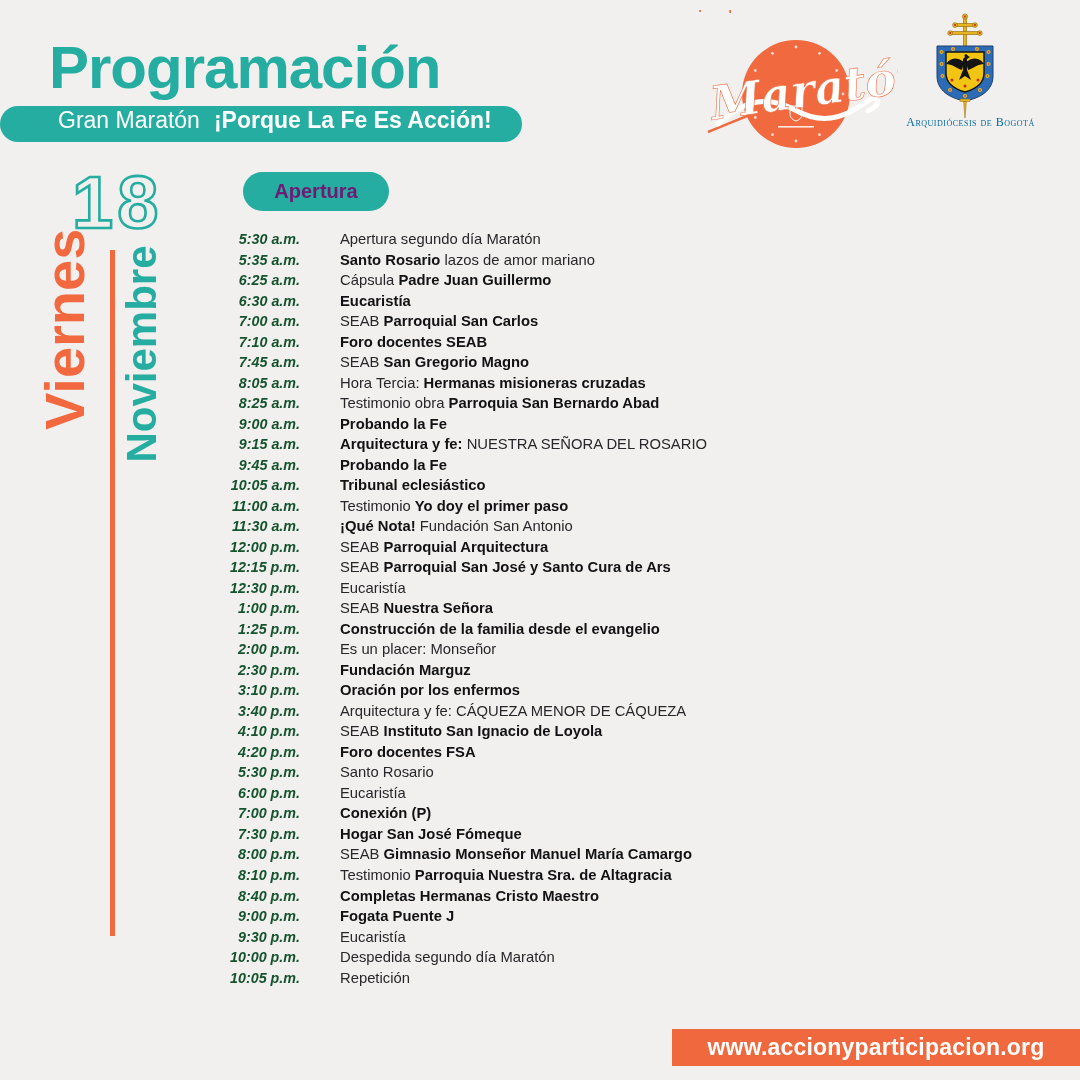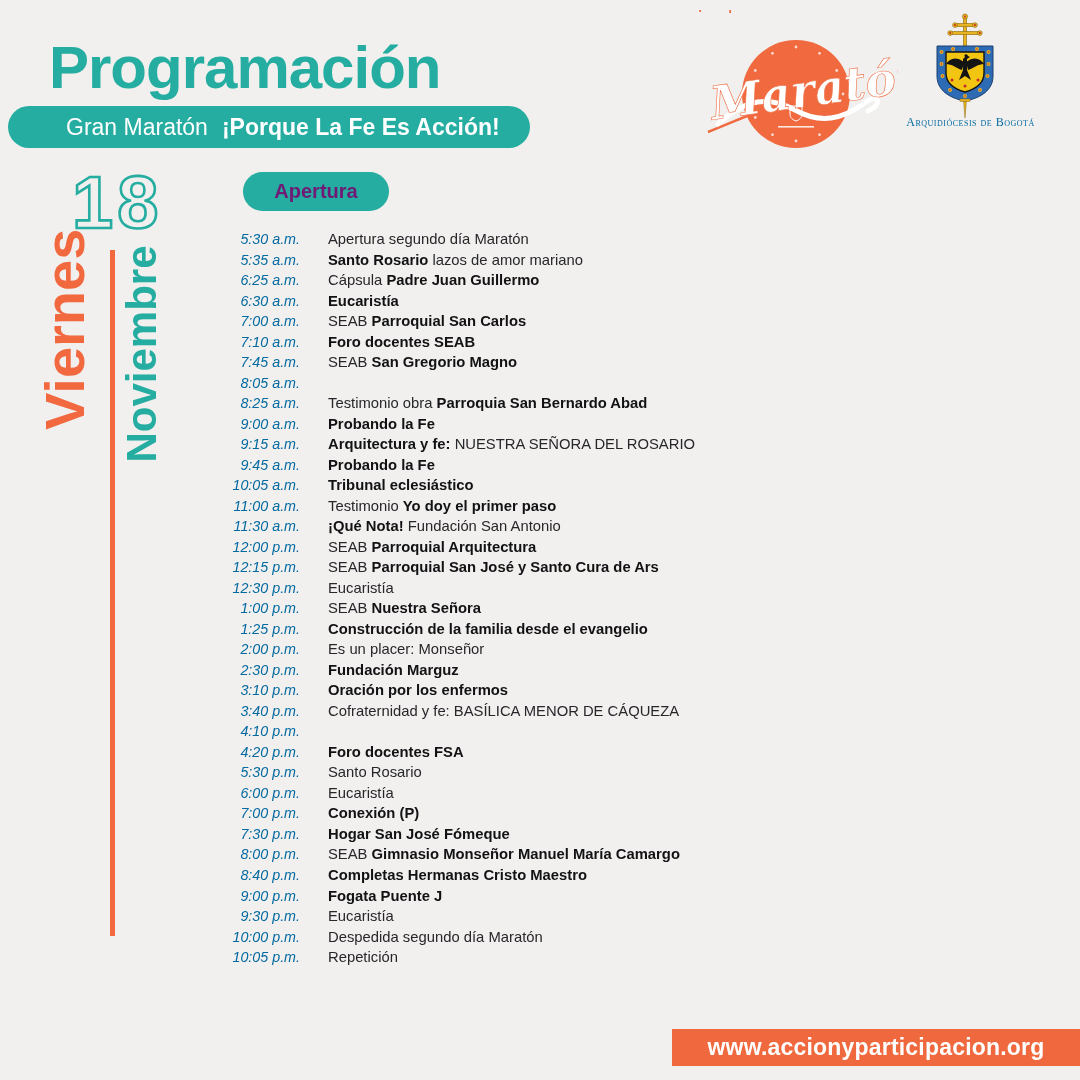--- a/index.html
+++ b/index.html
@@ -1,21 +1,21 @@
 <!DOCTYPE html>
 <html><head>
 <meta charset="utf-8">
 <style>
   html,body{margin:0;padding:0;}
   body{background:#e9e8e6;font-family:"Liberation Sans",sans-serif;}
   #canvas{position:relative;width:1080px;height:1080px;background:#f1f0ee;overflow:hidden;}
 
   
   .page-title{position:absolute;left:26px;top:38px;font-size:60px;font-weight:800;letter-spacing:-1px;color:#24ada0;line-height:1;margin-left:23px;}
-  .badge-pill{position:absolute;left:0;top:106px;height:42px;border-radius:21px;background:#24ada0;display:inline-flex;align-items:center;padding:0 30px 0 58px;white-space:nowrap;margin-left:8px;}
+  .badge-pill{position:absolute;left:0;top:106px;height:28px;border-radius:21px;background:#24ada0;display:inline-flex;align-items:center;padding:0 30px 8px 58px;white-space:nowrap;}
   .badge-pill .reg{color:#fff;font-size:23px;font-weight:400;margin-right:14px;}
   .badge-pill .bld{color:#fff;font-size:23px;font-weight:800;}
 
   
   .maraton-logo{position:absolute;left:698px;top:10px;}
   .crest-logo{position:absolute;left:925px;top:12px;}
   .crest-caption{position:absolute;left:888px;top:115px;width:165px;text-align:center;
     font-family:"Liberation Serif",serif;font-variant:small-caps;font-size:12px;letter-spacing:.5px;color:#0369a1;}
 
   
@@ -26,22 +26,22 @@
     font-size:42px;font-weight:800;color:#24ada0;text-align:center;line-height:50px;}
   .v-divider{position:absolute;left:110px;top:250px;width:5px;height:686px;background:#f2683f;}
 
   
   .section-pill{position:absolute;left:243px;top:172px;width:146px;height:39px;border-radius:20px;background:#24ada0;
     color:#701a75;font-size:20px;font-weight:800;display:flex;align-items:center;justify-content:center;}
 
   
   .schedule{position:absolute;left:230px;top:229px;width:660px;}
   .row{display:flex;align-items:baseline;height:20.52px;line-height:20.52px;white-space:nowrap;}
-  .row .time{width:70px;text-align:right;color:#0369a1;font-size:14.3px;font-weight:400;font-style:italic;flex:0 0 auto;}
-  .row .desc{margin-left:28px;color:#27272b;font-size:14.8px;font-weight:400;}
+  .row .time{width:70px;text-align:right;color:#14532d;font-size:14.3px;font-weight:700;font-style:italic;flex:0 0 auto;}
+  .row .desc{margin-left:40px;color:#27272b;font-size:14.8px;font-weight:400;}
   .row .desc b{color:#121215;font-weight:700;}
 
   
   .footer-bar{position:absolute;left:672px;top:1029px;width:408px;height:37px;background:#f0693e;
     display:flex;align-items:center;justify-content:center;}
   .footer-bar span{color:#fff;font-size:23px;font-weight:800;letter-spacing:.2px;}
 </style>
 </head>
 <body>
 
@@ -189,20 +189,21 @@
       <span class="desc"><span></span><b>Foro docentes SEAB</b><span></span></span>
     </div>
 
     <div class="row">
       <span class="time">7:45 a.m.</span>
       <span class="desc"><span>SEAB </span><b>San Gregorio Magno</b><span></span></span>
     </div>
 
     <div class="row">
       <span class="time">8:05 a.m.</span>
+      <span class="desc"><span>Hora Tercia: </span><b>Hermanas misioneras cruzadas</b><span></span></span>
     </div>
 
     <div class="row">
       <span class="time">8:25 a.m.</span>
       <span class="desc"><span>Testimonio obra </span><b>Parroquia San Bernardo Abad</b><span></span></span>
     </div>
 
     <div class="row">
       <span class="time">9:00 a.m.</span>
       <span class="desc"><span></span><b>Probando la Fe</b><span></span></span>
@@ -270,25 +271,26 @@
     </div>
 
 
     <div class="row">
       <span class="time">3:10 p.m.</span>
       <span class="desc"><span></span><b>Oración por los enfermos</b><span></span></span>
     </div>
 
     <div class="row">
       <span class="time">3:40 p.m.</span>
-      <span class="desc"><span>Cofraternidad y fe: BASÍLICA MENOR DE CÁQUEZA</span><b></b><span></span></span>
+      <span class="desc"><span>Arquitectura y fe: CÁQUEZA MENOR DE CÁQUEZA</span><b></b><span></span></span>
     </div>
 
     <div class="row">
       <span class="time">4:10 p.m.</span>
+      <span class="desc"><span>SEAB </span><b>Instituto San Ignacio de Loyola</b><span></span></span>
     </div>
 
     <div class="row">
       <span class="time">4:20 p.m.</span>
       <span class="desc"><span></span><b>Foro docentes FSA</b><span></span></span>
     </div>
 
     <div class="row">
       <span class="time">5:30 p.m.</span>
       <span class="desc"><span>Santo Rosario</span><b></b><span></span></span>
@@ -308,20 +310,24 @@
     <div class="row">
       <span class="time">7:30 p.m.</span>
       <span class="desc"><span></span><b>Hogar San José Fómeque</b><span></span></span>
     </div>
 
     <div class="row">
       <span class="time">8:00 p.m.</span>
       <span class="desc"><span>SEAB </span><b>Gimnasio Monseñor Manuel María Camargo</b><span></span></span>
     </div>
 
+    <div class="row">
+      <span class="time">8:10 p.m.</span>
+      <span class="desc"><span>Testimonio </span><b>Parroquia Nuestra Sra. de Altagracia</b><span></span></span>
+    </div>
 
     <div class="row">
       <span class="time">8:40 p.m.</span>
       <span class="desc"><span></span><b>Completas Hermanas Cristo Maestro</b><span></span></span>
     </div>
 
     <div class="row">
       <span class="time">9:00 p.m.</span>
       <span class="desc"><span></span><b>Fogata Puente J</b><span></span></span>
     </div>

